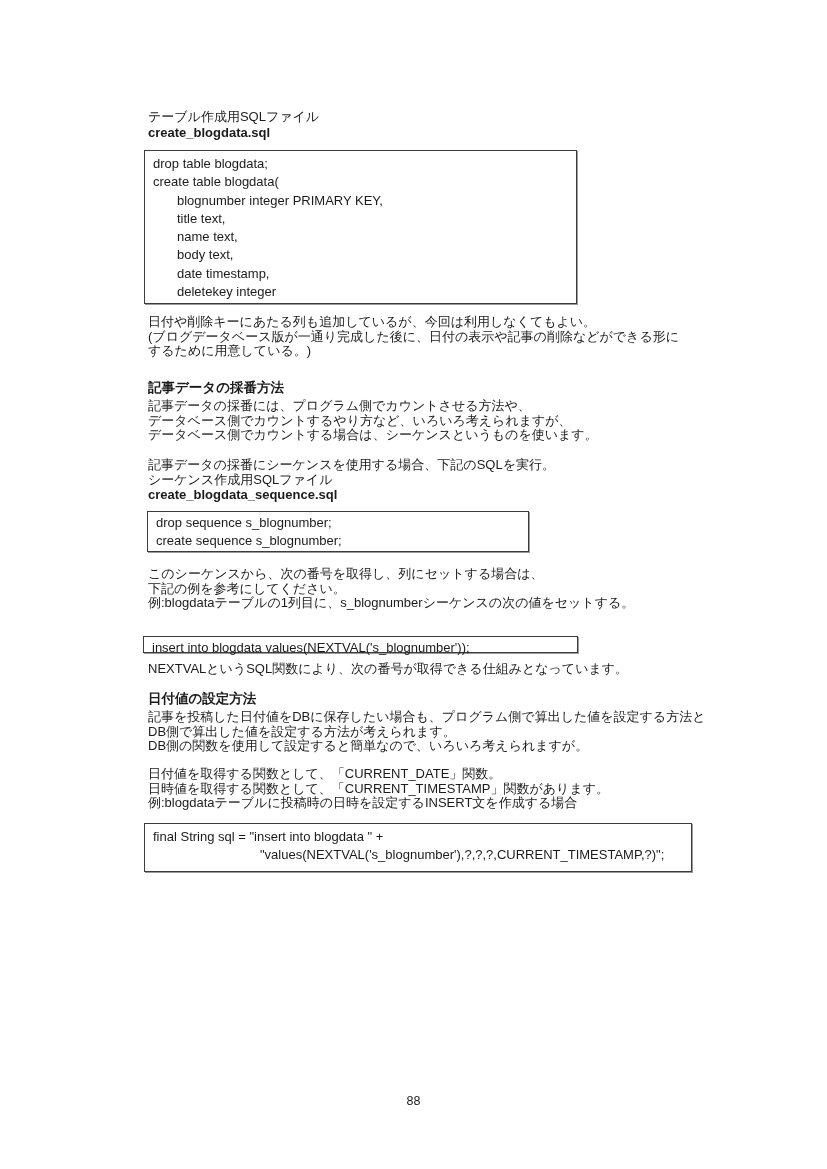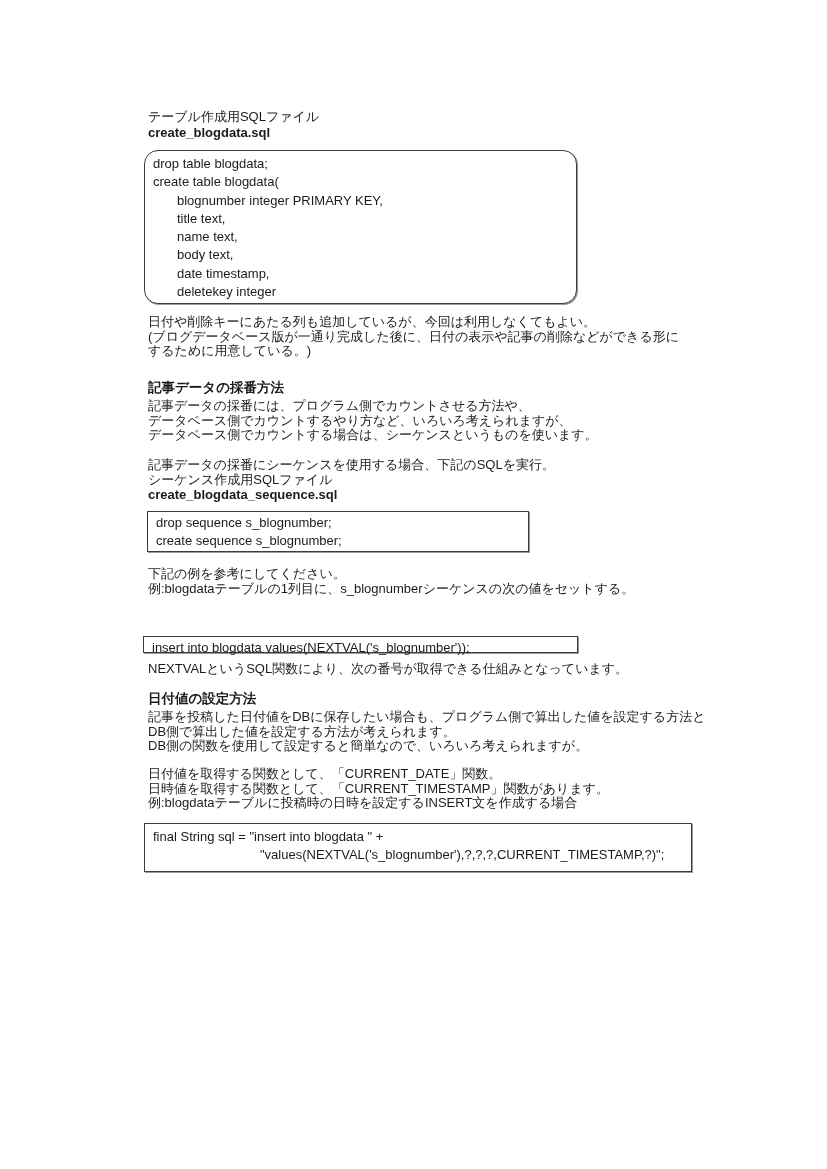--- a/index.html
+++ b/index.html
@@ -35,21 +35,21 @@
 
 <div class="page">
 
   <div class="blk" style="top:110px;">
     <div class="line">テーブル作成用SQLファイル</div>
   </div>
   <div class="blk" style="top:126px;">
     <div class="line bold">create_blogdata.sql</div>
   </div>
 
-  <div class="codebox" style="left:144px; top:150px; width:433px; height:154px; padding:4px 8px;border-radius:14px;">
+  <div class="codebox" style="left:144px; top:150px; width:433px; height:154px; padding:4px 8px;">
     <div class="cline">drop table blogdata;</div>
     <div class="cline">create table blogdata(</div>
     <div class="cline indent">blognumber integer PRIMARY KEY,</div>
     <div class="cline indent">title text,</div>
     <div class="cline indent">name text,</div>
     <div class="cline indent">body text,</div>
     <div class="cline indent">date timestamp,</div>
     <div class="cline indent">deletekey integer</div>
   </div>
 
@@ -75,20 +75,21 @@
   <div class="blk" style="top:488px;">
     <div class="line bold">create_blogdata_sequence.sql</div>
   </div>
 
   <div class="codebox" style="left:147px; top:511px; width:382px; height:41px; padding:2px 8px;">
     <div class="cline">drop sequence s_blognumber;</div>
     <div class="cline">create sequence s_blognumber;</div>
   </div>
 
   <div class="blk" style="top:567px;">
+    <div class="line">このシーケンスから、次の番号を取得し、列にセットする場合は、</div>
     <div class="line">下記の例を参考にしてください。</div>
     <div class="line">例:blogdataテーブルの1列目に、s_blognumberシーケンスの次の値をセットする。</div>
   </div>
 
   <div class="codebox" style="left:143px; top:636px; width:435px; height:17px; padding:2px 8px;">
     <div class="cline" style="line-height:17px;">insert into blogdata values(NEXTVAL('s_blognumber'));</div>
   </div>
 
   <div class="blk" style="top:662px;">
     <div class="line">NEXTVALというSQL関数により、次の番号が取得できる仕組みとなっています。</div>
@@ -106,14 +107,15 @@
     <div class="line">日付値を取得する関数として、「CURRENT_DATE」関数。</div>
     <div class="line">日時値を取得する関数として、「CURRENT_TIMESTAMP」関数があります。</div>
     <div class="line">例:blogdataテーブルに投稿時の日時を設定するINSERT文を作成する場合</div>
   </div>
 
   <div class="codebox" style="left:144px; top:823px; width:548px; height:49px; padding:4px 8px;">
     <div class="cline">final String sql = "insert into blogdata " +</div>
     <div class="cline indent-deep">"values(NEXTVAL('s_blognumber'),?,?,?,CURRENT_TIMESTAMP,?)";</div>
   </div>
 
+  <div class="pagenum">88</div>
 
 </div>
 
 </body></html>

